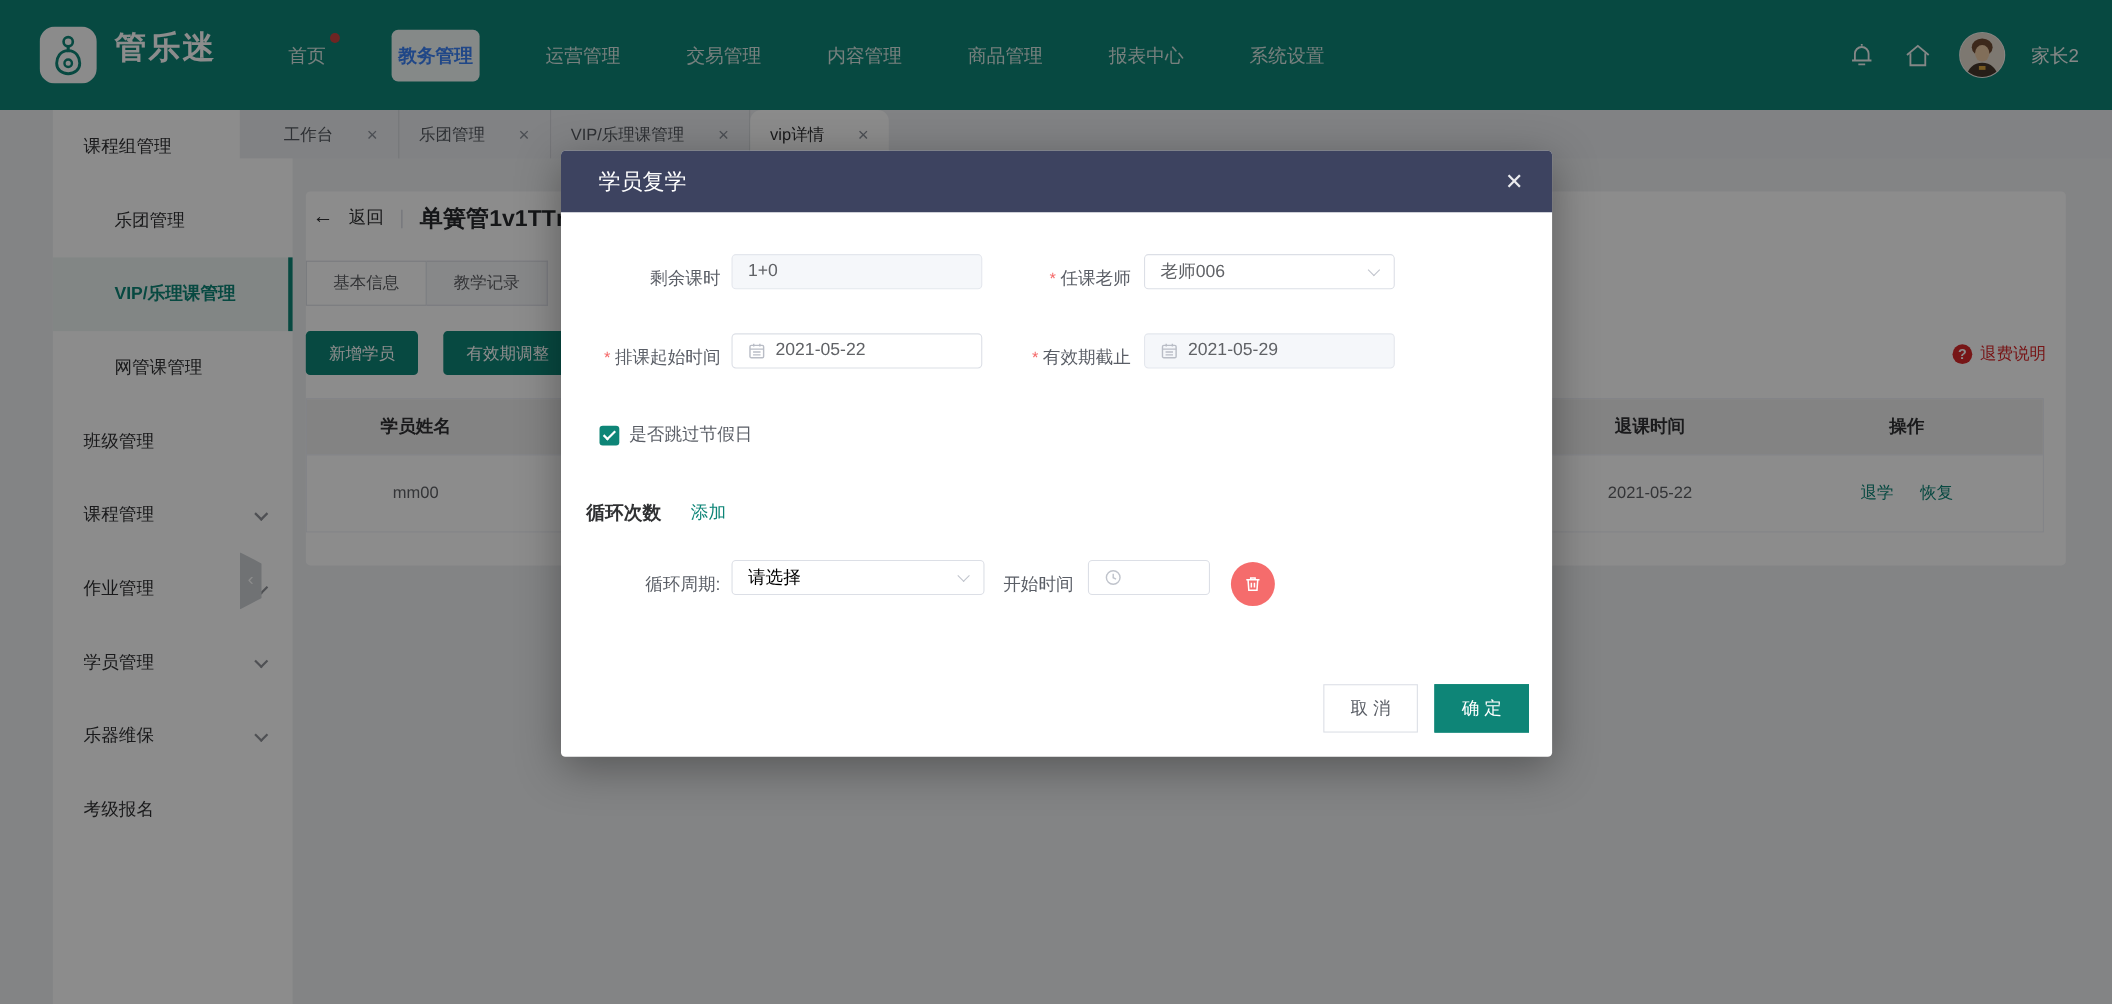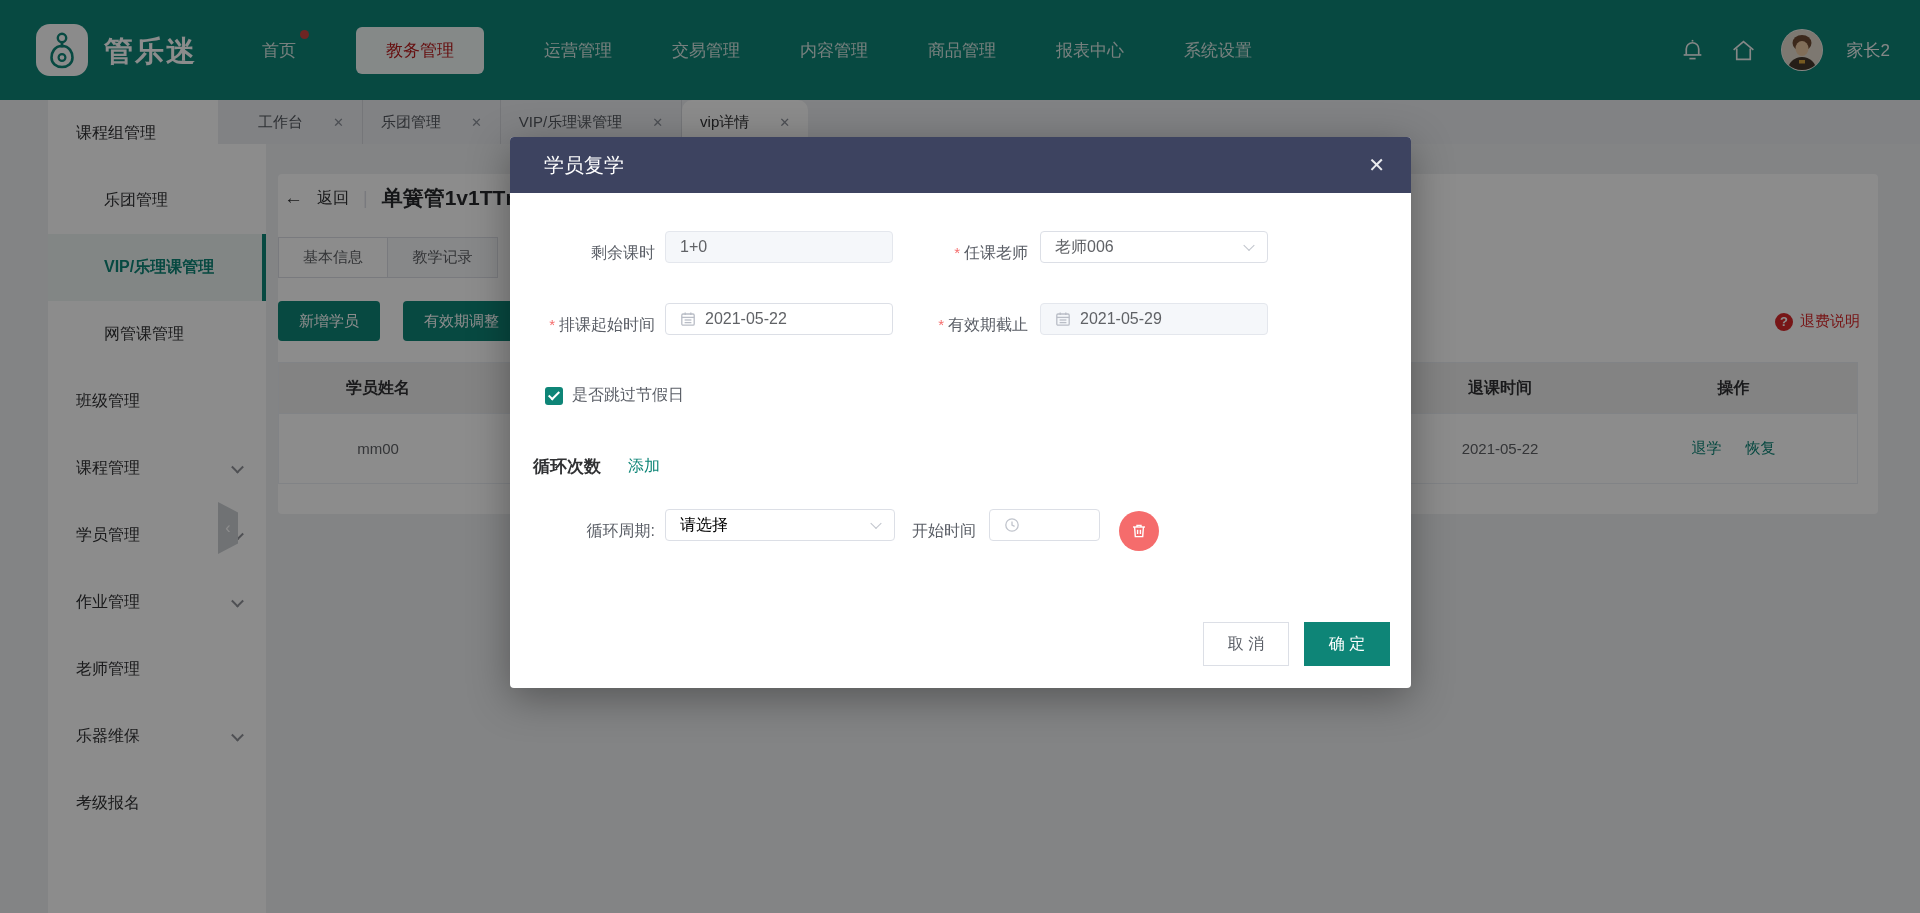--- a/index.html
+++ b/index.html
@@ -8,25 +8,25 @@
     position: relative;
     font-family: "Liberation Sans", sans-serif;
     background: #eef0f3;
     overflow: hidden;
     color:#303133;
   }
   .abs { position:absolute; }
 
   
   .navbar { position:absolute; left:0; top:0; width:1920px; height:100px; background:#0E8577; z-index:10; }
-  .brand { position:absolute; left:36px; top:24px; display:flex; align-items:center; gap:16px; }
+  .brand { position:absolute; left:36px; top:24px; display:flex; align-items:flex-start; gap:16px; }
   .brand-name { color:#fff; font-size:29px; font-weight:bold; letter-spacing:2px; }
   .nav-items { position:absolute; left:262px; top:0; height:100%; display:flex; align-items:center; gap:60px; }
   .nav-item { position:relative; color:#d9e9e5; font-size:17px; cursor:pointer; white-space:nowrap; }
-  .nav-item.active { background:rgba(255,255,255,.95); color:#b91c1c; font-weight:normal; padding:12px 30px; border-radius:6px; }
+  .nav-item.active { background:rgba(255,255,255,.95); color:#3b82f6; font-weight:bold; padding:12px 6px; border-radius:6px; }
   .nav-badge { position:absolute; top:-9px; right:-13px; width:9px; height:9px; border-radius:50%; background:#C94441; }
   .nav-right { position:absolute; right:30px; top:0; height:100%; display:flex; align-items:center; gap:24px; }
   .nav-right .uname { color:#f2f6f5; font-size:17px; }
   .avatar-wrap { width:42px; height:42px; border-radius:50%; overflow:hidden; border:1px solid rgba(255,255,255,.7); background:#ded5c8; }
 
   
   .sidebar { position:absolute; left:0; top:100px; width:218px; bottom:0; background:#fff; z-index:5;margin-left:48px; }
   .side-item { position:relative; height:67px; display:flex; align-items:center; padding-left:28px; font-size:16px; color:#303133; cursor:pointer; }
   .side-item.child { padding-left:56px; }
   .side-item.active { background:#edf5f3; color:#0E8577; font-weight:bold; }
@@ -153,28 +153,27 @@
   </div>
   <div class="side-item child">乐团管理</div>
   <div class="side-item child active">VIP/乐理课管理</div>
   <div class="side-item child">网管课管理</div>
   <div class="side-item">班级管理</div>
   <div class="side-item">
     <span>课程管理</span>
     <span class="side-chev down"></span>
   </div>
   <div class="side-item">
+    <span>作业管理</span>
+    <span class="side-chev down"></span>
+  </div>
+  <div class="side-item">
     <span>学员管理</span>
     <span class="side-chev down"></span>
   </div>
-  <div class="side-item">
-    <span>作业管理</span>
-    <span class="side-chev down"></span>
-  </div>
-  <div class="side-item">老师管理</div>
   <div class="side-item">
     <span>乐器维保</span>
     <span class="side-chev down"></span>
   </div>
   <div class="side-item">考级报名</div>
 </div>
 
 <div class="tabbar">
   <div class="tb-tab">
     <span>工作台</span>

